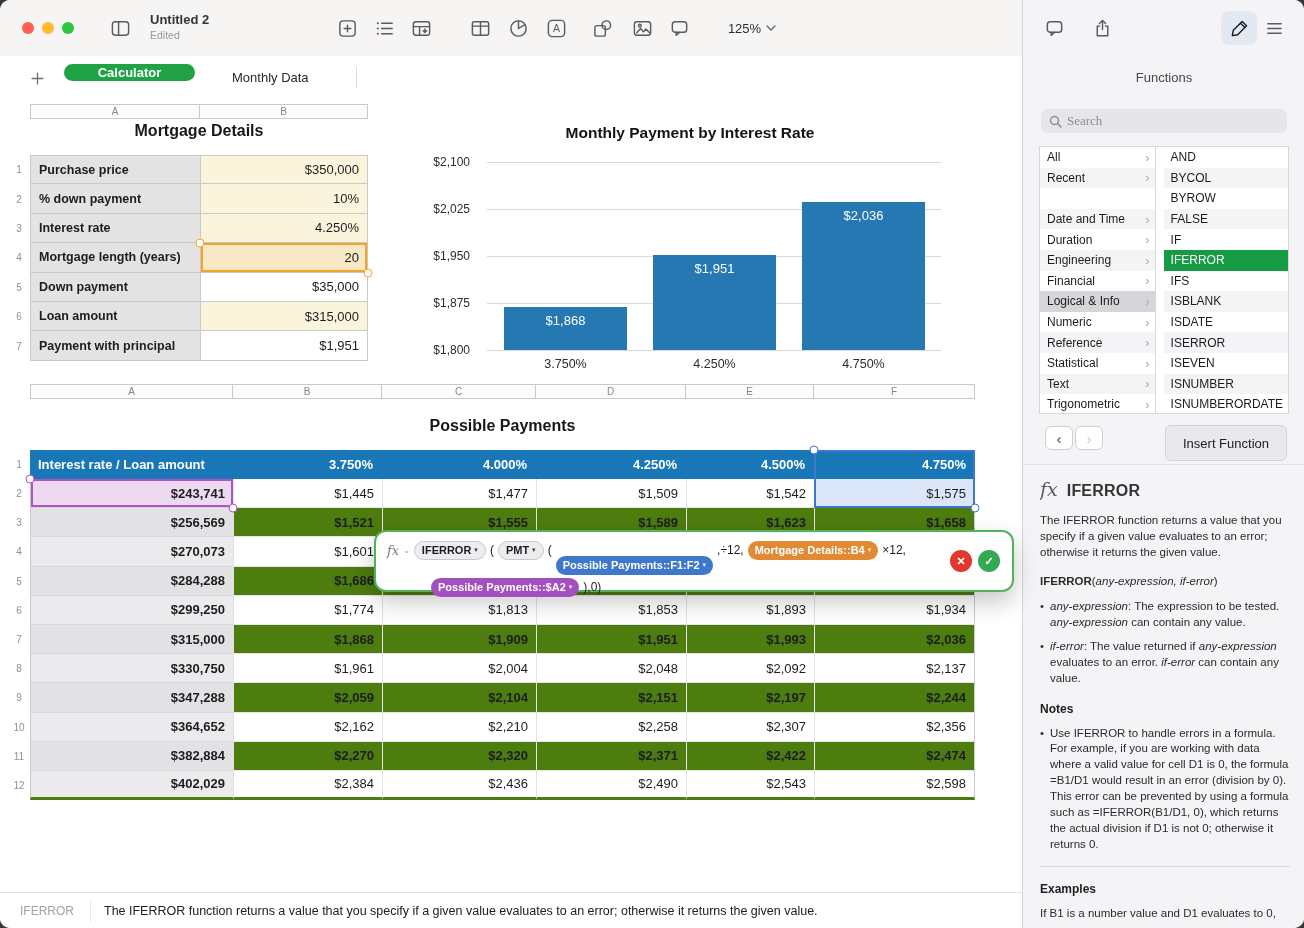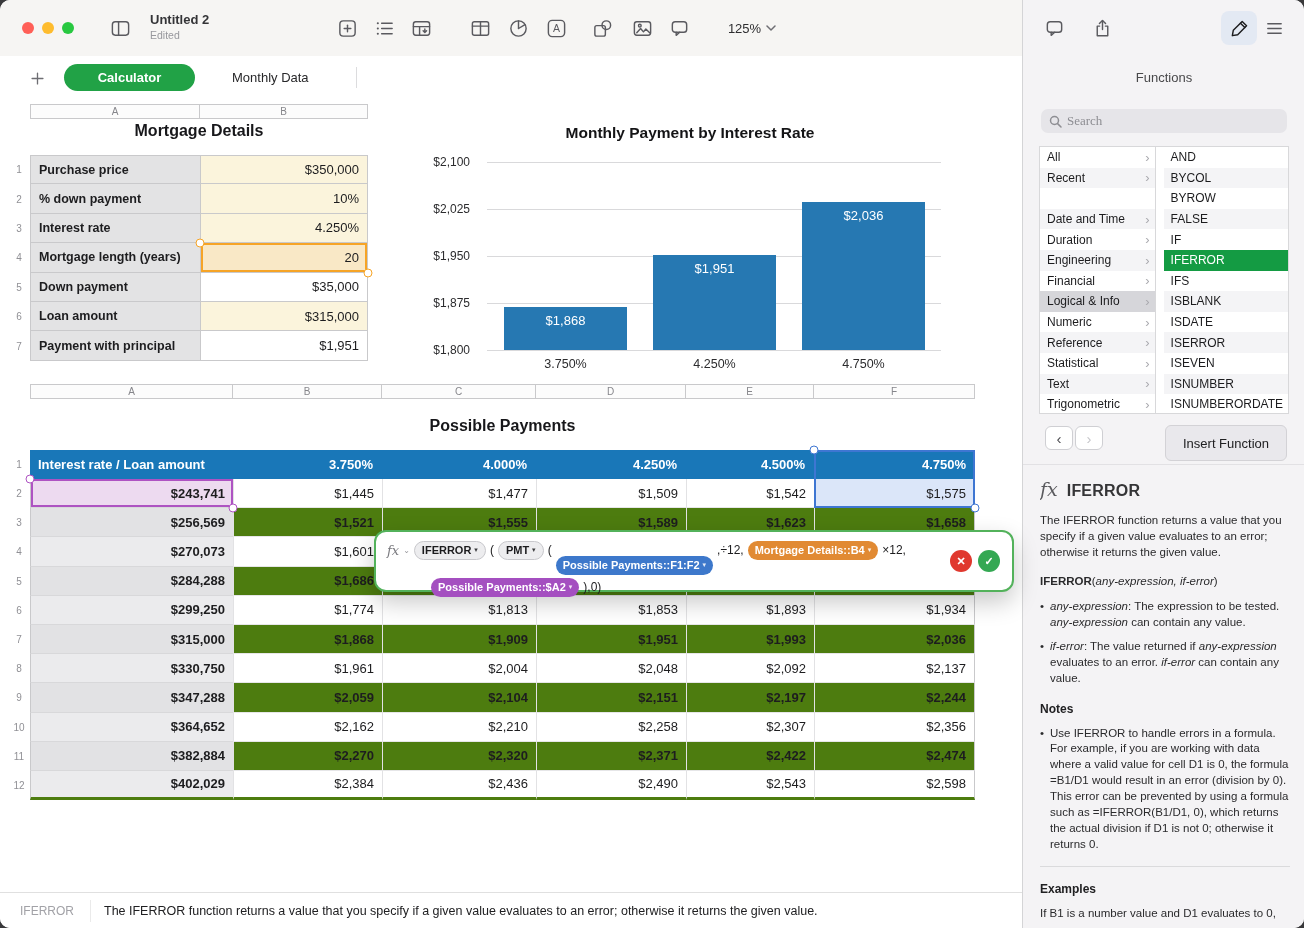--- a/index.html
+++ b/index.html
@@ -17,21 +17,21 @@
 .title-block{position:absolute;left:150px;top:12px;}
 .doc-title{font-size:13px;font-weight:bold;color:#343437;}
 .doc-status{font-size:10.5px;color:#98989D;margin-top:2px;}
 .zoom{position:absolute;left:714px;top:11px;height:34px;width:76px;display:flex;align-items:center;justify-content:center;gap:5px;font-size:13px;color:#2E2E30;}
 .zoom svg{stroke:#6E6E73;fill:none;stroke-width:1.5;stroke-linecap:round;stroke-linejoin:round;}
 
 
 .tabbar{position:absolute;left:0;top:56px;width:1022px;height:41px;background:#fff;}
 .add-sheet{position:absolute;left:26px;top:67px;width:22px;height:22px;border:none;background:transparent;color:#6E6E73;display:flex;align-items:center;justify-content:center;}
 .add-sheet svg{stroke:currentColor;stroke-width:1.6;stroke-linecap:round;}
-.tab-active{position:absolute;left:64px;top:64px;width:131px;height:27px;border-radius:14px;background:var(--active-tab-green,#21A246);color:#fff;font-weight:bold;font-size:13px;display:flex;align-items:center;justify-content:center;}
+.tab-active{position:absolute;left:64px;top:64px;width:131px;height:17px;border-radius:14px;background:var(--active-tab-green,#21A246);color:#fff;font-weight:bold;font-size:13px;display:flex;align-items:center;justify-content:center;}
 .tab-inactive{position:absolute;left:210px;top:64px;height:27px;padding:0 22px;display:flex;align-items:center;font-size:13px;color:#28282A;}
 .tab-sep{position:absolute;left:356px;top:67px;width:1px;height:21px;background:#DCDCDE;}
 
 
 .colhead{position:absolute;display:flex;height:15px;}
 .ch{border:1px solid #C9C9CB;background:#FCFCFC;color:#86868B;font-size:10px;display:flex;align-items:center;justify-content:center;}
 .ch+.ch{border-left:none;}
 .table-title{position:absolute;font-size:16px;font-weight:bold;color:#17171A;text-align:center;}
 .rownum{color:#909095;font-size:10px;display:flex;align-items:center;justify-content:center;}
 

